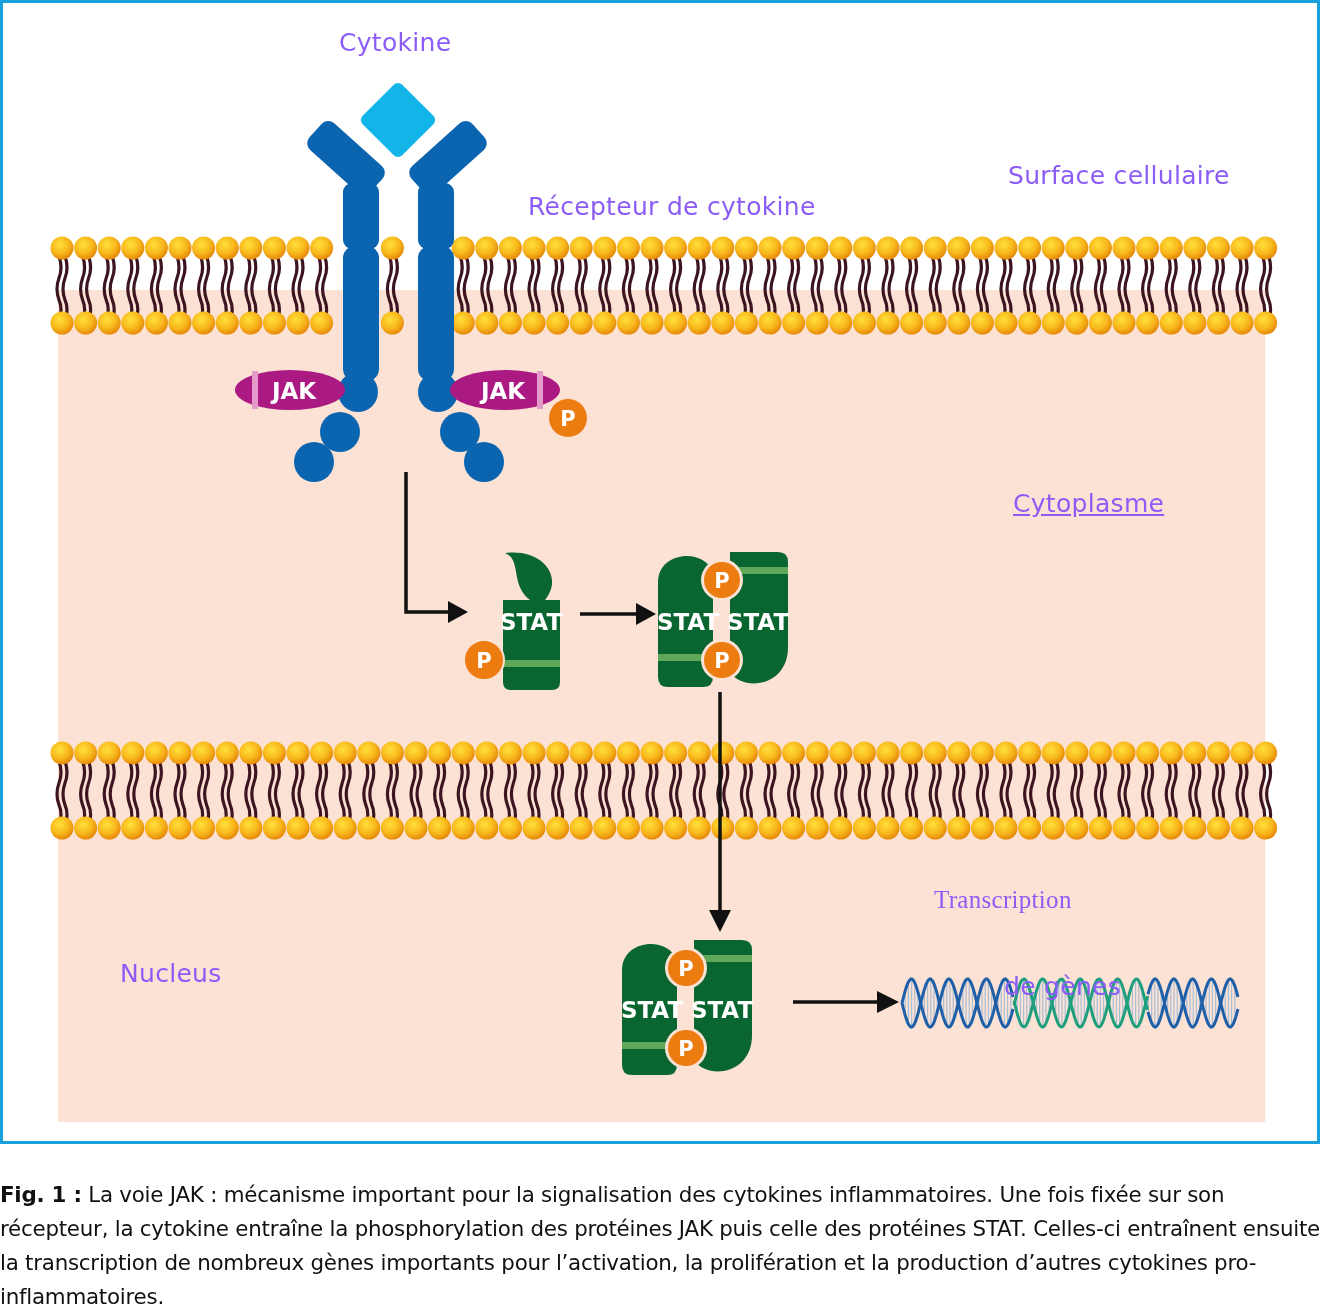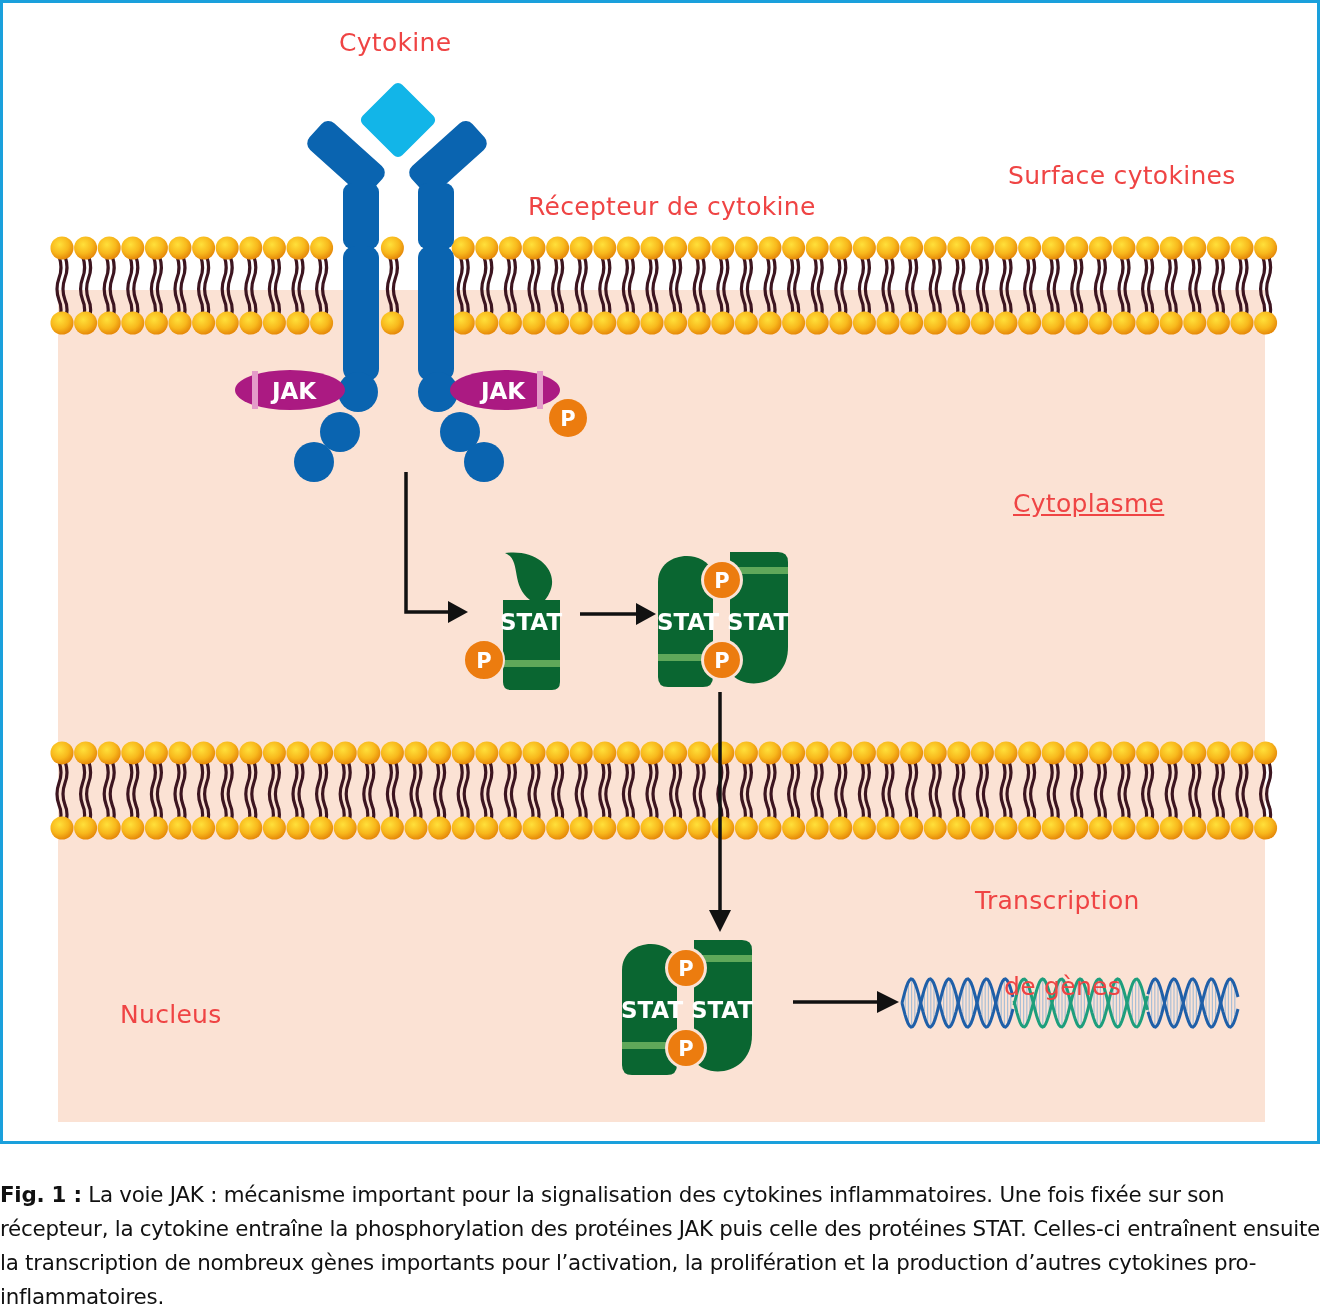--- a/index.html
+++ b/index.html
@@ -1,19 +1,19 @@
 <!DOCTYPE html>
 <html><head>
 <meta charset="utf-8">
 <style>
   html, body { margin: 0; padding: 0; background: #ffffff; }
   body { width: 1320px; height: 1311px; position: relative; overflow: hidden; font-family: "DejaVu Sans", sans-serif; }
   #frame { position: absolute; left: 0; top: 0; width: 1320px; height: 1144px; box-sizing: border-box; border: 3px solid #1aa0dc; background: #ffffff; }
   #diagram { position: absolute; left: 0; top: 0; }
-  .lbl { position: absolute; font-family: "DejaVu Sans", sans-serif; font-size: 25px; color: #ef4444; white-space: nowrap; letter-spacing: 0.3px; }
+  .lbl { position: absolute; font-family: "DejaVu Sans", sans-serif; font-size: 25px; color: #8b5cf6; white-space: nowrap; letter-spacing: 0.3px; }
   #caption { position: absolute; left: 0; top: 1178px; width: 1320px; font-family: "DejaVu Sans", sans-serif; font-size: 21.4px; line-height: 34px; color: #111; letter-spacing: -0.25px; }
   #caption .bold { font-weight: bold; margin-top: 32px; }
   .svgtxt { font-family: "DejaVu Sans", sans-serif; font-weight: bold; }
 </style>
 </head>
 <body>
 
 <div id="frame"></div>
 
 <svg id="diagram" width="1320" height="1144" viewBox="0 0 1320 1144" xmlns="http://www.w3.org/2000/svg">
@@ -854,19 +854,19 @@
       <path d="M1014.0,1001.0 L1015.5,1007.0 L1017.0,1012.8 L1018.5,1017.9 L1020.0,1022.1 L1021.5,1025.1 L1023.0,1026.7 L1024.5,1026.9 L1026.0,1025.5 L1027.5,1022.7 L1029.0,1018.7 L1030.5,1013.7 L1032.0,1008.0 L1033.5,1002.0 L1035.0,996.1 L1036.5,990.6 L1038.0,985.9 L1039.5,982.2 L1041.0,979.9 L1042.5,979.0 L1044.0,979.6 L1045.5,981.7 L1047.0,985.2 L1048.5,989.7 L1050.0,995.1 L1051.5,1001.0 L1053.0,1007.0 L1054.5,1012.8 L1056.0,1017.9 L1057.5,1022.1 L1059.0,1025.1 L1060.5,1026.7 L1062.0,1026.9 L1063.5,1025.5 L1065.0,1022.7 L1066.5,1018.7 L1068.0,1013.7 L1069.5,1008.0 L1071.0,1002.0 L1072.5,996.1 L1074.0,990.6 L1075.5,985.9 L1077.0,982.2 L1078.5,979.9 L1080.0,979.0 L1081.5,979.6 L1083.0,981.7 L1084.5,985.2 L1086.0,989.7 L1087.5,995.1 L1089.0,1001.0 L1090.5,1007.0 L1092.0,1012.8 L1093.5,1017.9 L1095.0,1022.1 L1096.5,1025.1 L1098.0,1026.7 L1099.5,1026.9 L1101.0,1025.5 L1102.5,1022.7 L1104.0,1018.7 L1105.5,1013.7 L1107.0,1008.0 L1108.5,1002.0 L1110.0,996.1 L1111.5,990.6 L1113.0,985.9 L1114.5,982.2 L1116.0,979.9 L1117.5,979.0 L1119.0,979.6 L1120.5,981.7 L1122.0,985.2 L1123.5,989.7 L1125.0,995.1 L1126.5,1001.0 L1128.0,1007.0 L1129.5,1012.8 L1131.0,1017.9 L1132.5,1022.1 L1134.0,1025.1 L1135.5,1026.7 L1137.0,1026.9 L1138.5,1025.5 L1140.0,1022.7 L1141.5,1018.7 L1143.0,1013.7 L1144.5,1008.0 L1146.0,1002.0 L1147.5,996.1" fill="none" stroke="#1e9e7c" stroke-width="3"></path>
       <path d="M1148.0,994.2 L1149.5,988.9 L1151.0,984.5 L1152.5,981.3 L1154.0,979.4 L1155.5,979.0 L1157.0,980.2 L1158.5,982.7 L1160.0,986.6 L1161.5,991.4 L1163.0,997.0 L1164.5,1003.0 L1166.0,1009.0 L1167.5,1014.6 L1169.0,1019.4 L1170.5,1023.3 L1172.0,1025.8 L1173.5,1027.0 L1175.0,1026.6 L1176.5,1024.7 L1178.0,1021.5 L1179.5,1017.1 L1181.0,1011.8 L1182.5,1006.0 L1184.0,1000.0 L1185.5,994.2 L1187.0,988.9 L1188.5,984.5 L1190.0,981.3 L1191.5,979.4 L1193.0,979.0 L1194.5,980.2 L1196.0,982.7 L1197.5,986.6 L1199.0,991.4 L1200.5,997.0 L1202.0,1003.0 L1203.5,1009.0 L1205.0,1014.6 L1206.5,1019.4 L1208.0,1023.3 L1209.5,1025.8 L1211.0,1027.0 L1212.5,1026.6 L1214.0,1024.7 L1215.5,1021.5 L1217.0,1017.1 L1218.5,1011.8 L1220.0,1006.0 L1221.5,1000.0 L1223.0,994.2 L1224.5,988.9 L1226.0,984.5 L1227.5,981.3 L1229.0,979.4 L1230.5,979.0 L1232.0,980.2 L1233.5,982.7 L1235.0,986.6 L1236.5,991.4 L1238.0,997.0" fill="none" stroke="#1f5fa8" stroke-width="3"></path>
       <path d="M902.0,1003.0 L903.5,997.0 L905.0,991.4 L906.5,986.6 L908.0,982.7 L909.5,980.2 L911.0,979.0 L912.5,979.4 L914.0,981.3 L915.5,984.5 L917.0,988.9 L918.5,994.2 L920.0,1000.0 L921.5,1006.0 L923.0,1011.8 L924.5,1017.1 L926.0,1021.5 L927.5,1024.7 L929.0,1026.6 L930.5,1027.0 L932.0,1025.8 L933.5,1023.3 L935.0,1019.4 L936.5,1014.6 L938.0,1009.0 L939.5,1003.0 L941.0,997.0 L942.5,991.4 L944.0,986.6 L945.5,982.7 L947.0,980.2 L948.5,979.0 L950.0,979.4 L951.5,981.3 L953.0,984.5 L954.5,988.9 L956.0,994.2 L957.5,1000.0 L959.0,1006.0 L960.5,1011.8 L962.0,1017.1 L963.5,1021.5 L965.0,1024.7 L966.5,1026.6 L968.0,1027.0 L969.5,1025.8 L971.0,1023.3 L972.5,1019.4 L974.0,1014.6 L975.5,1009.0 L977.0,1003.0 L978.5,997.0 L980.0,991.4 L981.5,986.6 L983.0,982.7 L984.5,980.2 L986.0,979.0 L987.5,979.4 L989.0,981.3 L990.5,984.5 L992.0,988.9 L993.5,994.2 L995.0,1000.0 L996.5,1006.0 L998.0,1011.8 L999.5,1017.1 L1001.0,1021.5 L1002.5,1024.7 L1004.0,1026.6 L1005.5,1027.0 L1007.0,1025.8 L1008.5,1023.3 L1010.0,1019.4 L1011.5,1014.6 L1013.0,1009.0" fill="none" stroke="#1f5fa8" stroke-width="3"></path>
       <path d="M1014.0,1005.0 L1015.5,999.0 L1017.0,993.2 L1018.5,988.1 L1020.0,983.9 L1021.5,980.9 L1023.0,979.3 L1024.5,979.1 L1026.0,980.5 L1027.5,983.3 L1029.0,987.3 L1030.5,992.3 L1032.0,998.0 L1033.5,1004.0 L1035.0,1009.9 L1036.5,1015.4 L1038.0,1020.1 L1039.5,1023.8 L1041.0,1026.1 L1042.5,1027.0 L1044.0,1026.4 L1045.5,1024.3 L1047.0,1020.8 L1048.5,1016.3 L1050.0,1010.9 L1051.5,1005.0 L1053.0,999.0 L1054.5,993.2 L1056.0,988.1 L1057.5,983.9 L1059.0,980.9 L1060.5,979.3 L1062.0,979.1 L1063.5,980.5 L1065.0,983.3 L1066.5,987.3 L1068.0,992.3 L1069.5,998.0 L1071.0,1004.0 L1072.5,1009.9 L1074.0,1015.4 L1075.5,1020.1 L1077.0,1023.8 L1078.5,1026.1 L1080.0,1027.0 L1081.5,1026.4 L1083.0,1024.3 L1084.5,1020.8 L1086.0,1016.3 L1087.5,1010.9 L1089.0,1005.0 L1090.5,999.0 L1092.0,993.2 L1093.5,988.1 L1095.0,983.9 L1096.5,980.9 L1098.0,979.3 L1099.5,979.1 L1101.0,980.5 L1102.5,983.3 L1104.0,987.3 L1105.5,992.3 L1107.0,998.0 L1108.5,1004.0 L1110.0,1009.9 L1111.5,1015.4 L1113.0,1020.1 L1114.5,1023.8 L1116.0,1026.1 L1117.5,1027.0 L1119.0,1026.4 L1120.5,1024.3 L1122.0,1020.8 L1123.5,1016.3 L1125.0,1010.9 L1126.5,1005.0 L1128.0,999.0 L1129.5,993.2 L1131.0,988.1 L1132.5,983.9 L1134.0,980.9 L1135.5,979.3 L1137.0,979.1 L1138.5,980.5 L1140.0,983.3 L1141.5,987.3 L1143.0,992.3 L1144.5,998.0 L1146.0,1004.0 L1147.5,1009.9" fill="none" stroke="#1e9e7c" stroke-width="3"></path>
       <path d="M1148.0,1011.8 L1149.5,1017.1 L1151.0,1021.5 L1152.5,1024.7 L1154.0,1026.6 L1155.5,1027.0 L1157.0,1025.8 L1158.5,1023.3 L1160.0,1019.4 L1161.5,1014.6 L1163.0,1009.0 L1164.5,1003.0 L1166.0,997.0 L1167.5,991.4 L1169.0,986.6 L1170.5,982.7 L1172.0,980.2 L1173.5,979.0 L1175.0,979.4 L1176.5,981.3 L1178.0,984.5 L1179.5,988.9 L1181.0,994.2 L1182.5,1000.0 L1184.0,1006.0 L1185.5,1011.8 L1187.0,1017.1 L1188.5,1021.5 L1190.0,1024.7 L1191.5,1026.6 L1193.0,1027.0 L1194.5,1025.8 L1196.0,1023.3 L1197.5,1019.4 L1199.0,1014.6 L1200.5,1009.0 L1202.0,1003.0 L1203.5,997.0 L1205.0,991.4 L1206.5,986.6 L1208.0,982.7 L1209.5,980.2 L1211.0,979.0 L1212.5,979.4 L1214.0,981.3 L1215.5,984.5 L1217.0,988.9 L1218.5,994.2 L1220.0,1000.0 L1221.5,1006.0 L1223.0,1011.8 L1224.5,1017.1 L1226.0,1021.5 L1227.5,1024.7 L1229.0,1026.6 L1230.5,1027.0 L1232.0,1025.8 L1233.5,1023.3 L1235.0,1019.4 L1236.5,1014.6 L1238.0,1009.0" fill="none" stroke="#1f5fa8" stroke-width="3"></path>
     </g>
 </svg>
 
 <div class="lbl" style="left:339px; top:28px;">Cytokine</div>
 <div class="lbl" style="left:528px; top:170px;margin-top:22px;">Récepteur de cytokine</div>
-<div class="lbl" style="left:1008px; top:161px;">Surface cytokines</div>
+<div class="lbl" style="left:1008px; top:161px;">Surface cellulaire</div>
 <div class="lbl" style="left:1013px; top:489px;text-decoration:underline;">Cytoplasme</div>
-<div class="lbl" style="left:975px; top:886px;">Transcription</div>
+<div class="lbl" style="left:934px; top:886px;font-family:Liberation Serif, serif;">Transcription</div>
 <div class="lbl" style="left:1004px; top:972px;">de gènes</div>
-<div class="lbl" style="left:120px; top:1000px;">Nucleus</div>
+<div class="lbl" style="left:120px; top:959px;">Nucleus</div>
 
 <div id="caption"><span class="bold">Fig. 1 :</span><span> La voie JAK : mécanisme important pour la signalisation des cytokines inflammatoires. Une fois fixée sur son récepteur, la cytokine entraîne la phosphorylation des protéines JAK puis celle des protéines STAT. Celles-ci entraînent ensuite la transcription de nombreux gènes importants pour l’activation, la prolifération et la production d’autres cytokines pro-inflammatoires.</span></div>
 
 </body></html>

